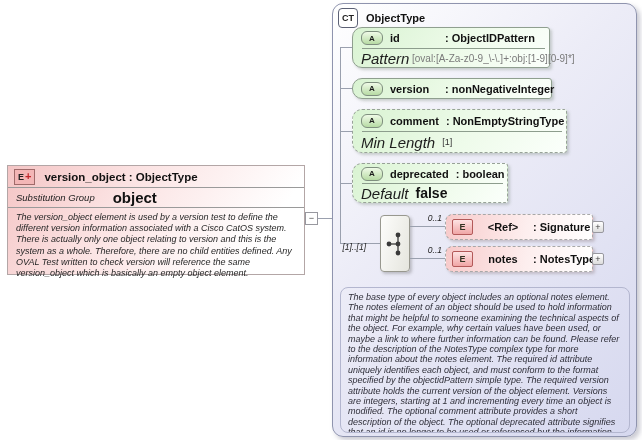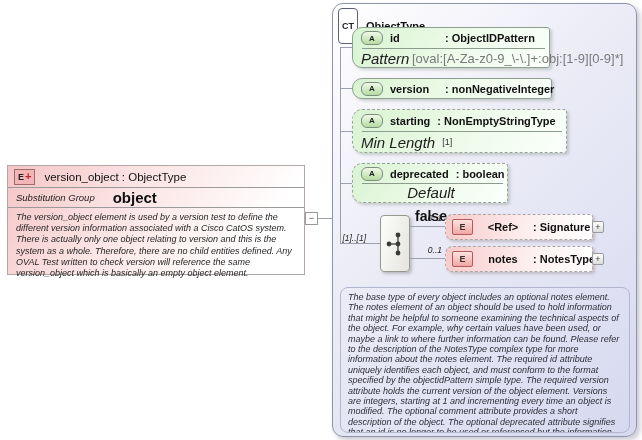--- a/index.html
+++ b/index.html
@@ -9,40 +9,40 @@
 
   
   .hline{position:absolute;height:1px;background:#9aa0ae;}
   .vline{position:absolute;width:1px;background:#9aa0ae;}
 
   
   .ct{background:linear-gradient(135deg,#ffffff 0%,#ececf7 40%,#d6d8ef 100%);
       border:1px solid #8f94ae;border-radius:11px;
       box-shadow:3px 3px 5px rgba(100,100,125,.35);}
   .ct-header{display:flex;align-items:center;gap:8px;}
-  .badge-ct{height:14px;padding:10px 3px;border:1px solid #5c6175;border-radius:4px;
+  .badge-ct{height:14px;padding:2px 3px;border:1px solid #5c6175;border-radius:4px;
       background:rgba(255,255,255,.85);font-size:9px;font-weight:bold;color:#222;
       display:flex;align-items:center;justify-content:center;}
   .ct-title{font-size:11px;font-weight:bold;color:#111;}
 
   
   .attr{background:linear-gradient(125deg,#d9f3d2 0%,#eefbea 55%,#fbfffb 100%);
       border:1px solid #8f9f8f;border-radius:10px 3px 3px 10px;
       box-shadow:2px 2px 3px rgba(100,115,100,.3);}
   .attr.optional{border-style:dashed;border-color:#98a298;}
   .attr-row{display:flex;align-items:center;gap:7px;padding:0 6px 0 8px;}
   .attr-divider{height:1px;background:#8d9d8d;margin:0 4px 0 9px;}
   .badge-a{width:20px;height:12px;flex:0 0 20px;border:1px solid #7f8f7f;border-radius:6px;
       background:linear-gradient(#effae7,#b7dba4);display:flex;align-items:center;
       justify-content:center;font-size:8px;font-weight:bold;color:#1d1d1d;}
   .name{font-size:11px;font-weight:bold;color:#111;white-space:nowrap;}
   .name.w{min-width:48px;}
   .type{font-size:11px;font-weight:bold;color:#111;white-space:nowrap;}
   .facet-label{font-style:italic;font-size:15px;color:#1d1d1d;min-width:44px;white-space:nowrap;}
-  .facet-value{font-size:13px;color:#7a7a7a;white-space:nowrap;}
+  .facet-value{font-size:10px;color:#7a7a7a;white-space:nowrap;}
   .facet-value.dark{color:#333;font-size:9px;}
   .facet-value.strong{color:#111;font-weight:bold;font-size:14px;}
 
   
   .seq{background:linear-gradient(105deg,#fdfdfb,#e5e5de);border:1px solid #98988f;
       border-radius:4px;box-shadow:2px 2px 3px rgba(80,80,80,.3);
       display:flex;align-items:center;justify-content:center;}
   .card{position:absolute;font-style:italic;font-size:8.5px;color:#222;text-align:right;}
 
   
@@ -66,21 +66,21 @@
       line-height:10.4px;color:#2e2e38;padding:4px 7px;overflow:hidden;}
 
   
   .leftbox{background:linear-gradient(125deg,#f4c5c5 0%,#fbe2e2 35%,#ffffff 82%);
       border:1px solid #b3a6a6;}
   .lhead{display:flex;align-items:center;gap:9px;height:21px;padding:0 6px;
       border-bottom:1px solid #9a9a9a;}
   .badge-ep{height:14px;padding:0 3px;border:1px solid #a06a6a;background:#f3b6b6;
       display:flex;align-items:center;gap:1px;font-size:9px;font-weight:bold;color:#222;}
   .badge-ep .plus{color:#c1272d;font-size:11px;font-weight:bold;margin-top:-1px;}
-  .ltitle{font-size:11.5px;font-weight:normal;color:#111;white-space:nowrap;}
+  .ltitle{font-size:11.5px;font-weight:bold;color:#111;white-space:nowrap;}
   .lsub{display:flex;align-items:center;height:19px;padding:0 8px;gap:18px;
       border-bottom:1px solid #9a9a9a;}
   .lsub .lab{font-style:italic;font-size:9.5px;color:#1d1d1d;}
   .lsub .val{font-size:15px;font-weight:bold;color:#111;}
   .leftdoc{font-style:italic;font-size:9px;line-height:11.2px;color:#262626;
       padding:4px 8px 0 8px;}
 </style>
 </head>
 <body>
 
@@ -137,44 +137,44 @@
     <div class="attr-row" style="height:19px;">
       <span class="badge-a">A</span>
       <span class="name w">version</span>
       <span class="type">: nonNegativeInteger</span>
     </div>
   </div>
 
   <div class="abs attr optional" style="left:352px;top:109px;width:215px;height:44px;">
     <div class="attr-row" style="height:21px;">
       <span class="badge-a">A</span>
-      <span class="name">starting</span>
+      <span class="name">comment</span>
       <span class="type">: NonEmptyStringType</span>
     </div>
     <div class="attr-divider"></div>
     <div class="attr-row" style="height:20px;">
       <span class="facet-label">Min Length</span>
       <span class="facet-value dark">[1]</span>
     </div>
   </div>
 
   <div class="abs attr optional" style="left:352px;top:163px;width:156px;height:40px;">
     <div class="attr-row" style="height:19px;">
       <span class="badge-a">A</span>
       <span class="name">deprecated</span>
       <span class="type">: boolean</span>
     </div>
     <div class="attr-divider"></div>
-    <div class="attr-row" style="height:18px;flex-direction:column;">
+    <div class="attr-row" style="height:18px;">
       <span class="facet-label">Default</span>
       <span class="facet-value strong">false</span>
     </div>
   </div>
 
-  <div class="card" style="left:342px;top:233px;width:24px;">[1]..[1]</div>
+  <div class="card" style="left:342px;top:242px;width:24px;">[1]..[1]</div>
   <div class="abs seq" style="left:380px;top:215px;width:30px;height:57px;">
     <svg width="20" height="26" viewBox="0 0 20 26">
       <line x1="4" y1="13" x2="13" y2="13" stroke="#3a3a3a" stroke-width="1.3"></line>
       <line x1="13" y1="4" x2="13" y2="22" stroke="#3a3a3a" stroke-width="1.3"></line>
       <circle cx="4" cy="13" r="2.4" fill="#3a3a3a"></circle>
       <circle cx="13" cy="4" r="2.4" fill="#3a3a3a"></circle>
       <circle cx="13" cy="13" r="2.4" fill="#3a3a3a"></circle>
       <circle cx="13" cy="22" r="2.4" fill="#3a3a3a"></circle>
     </svg>
   </div>

